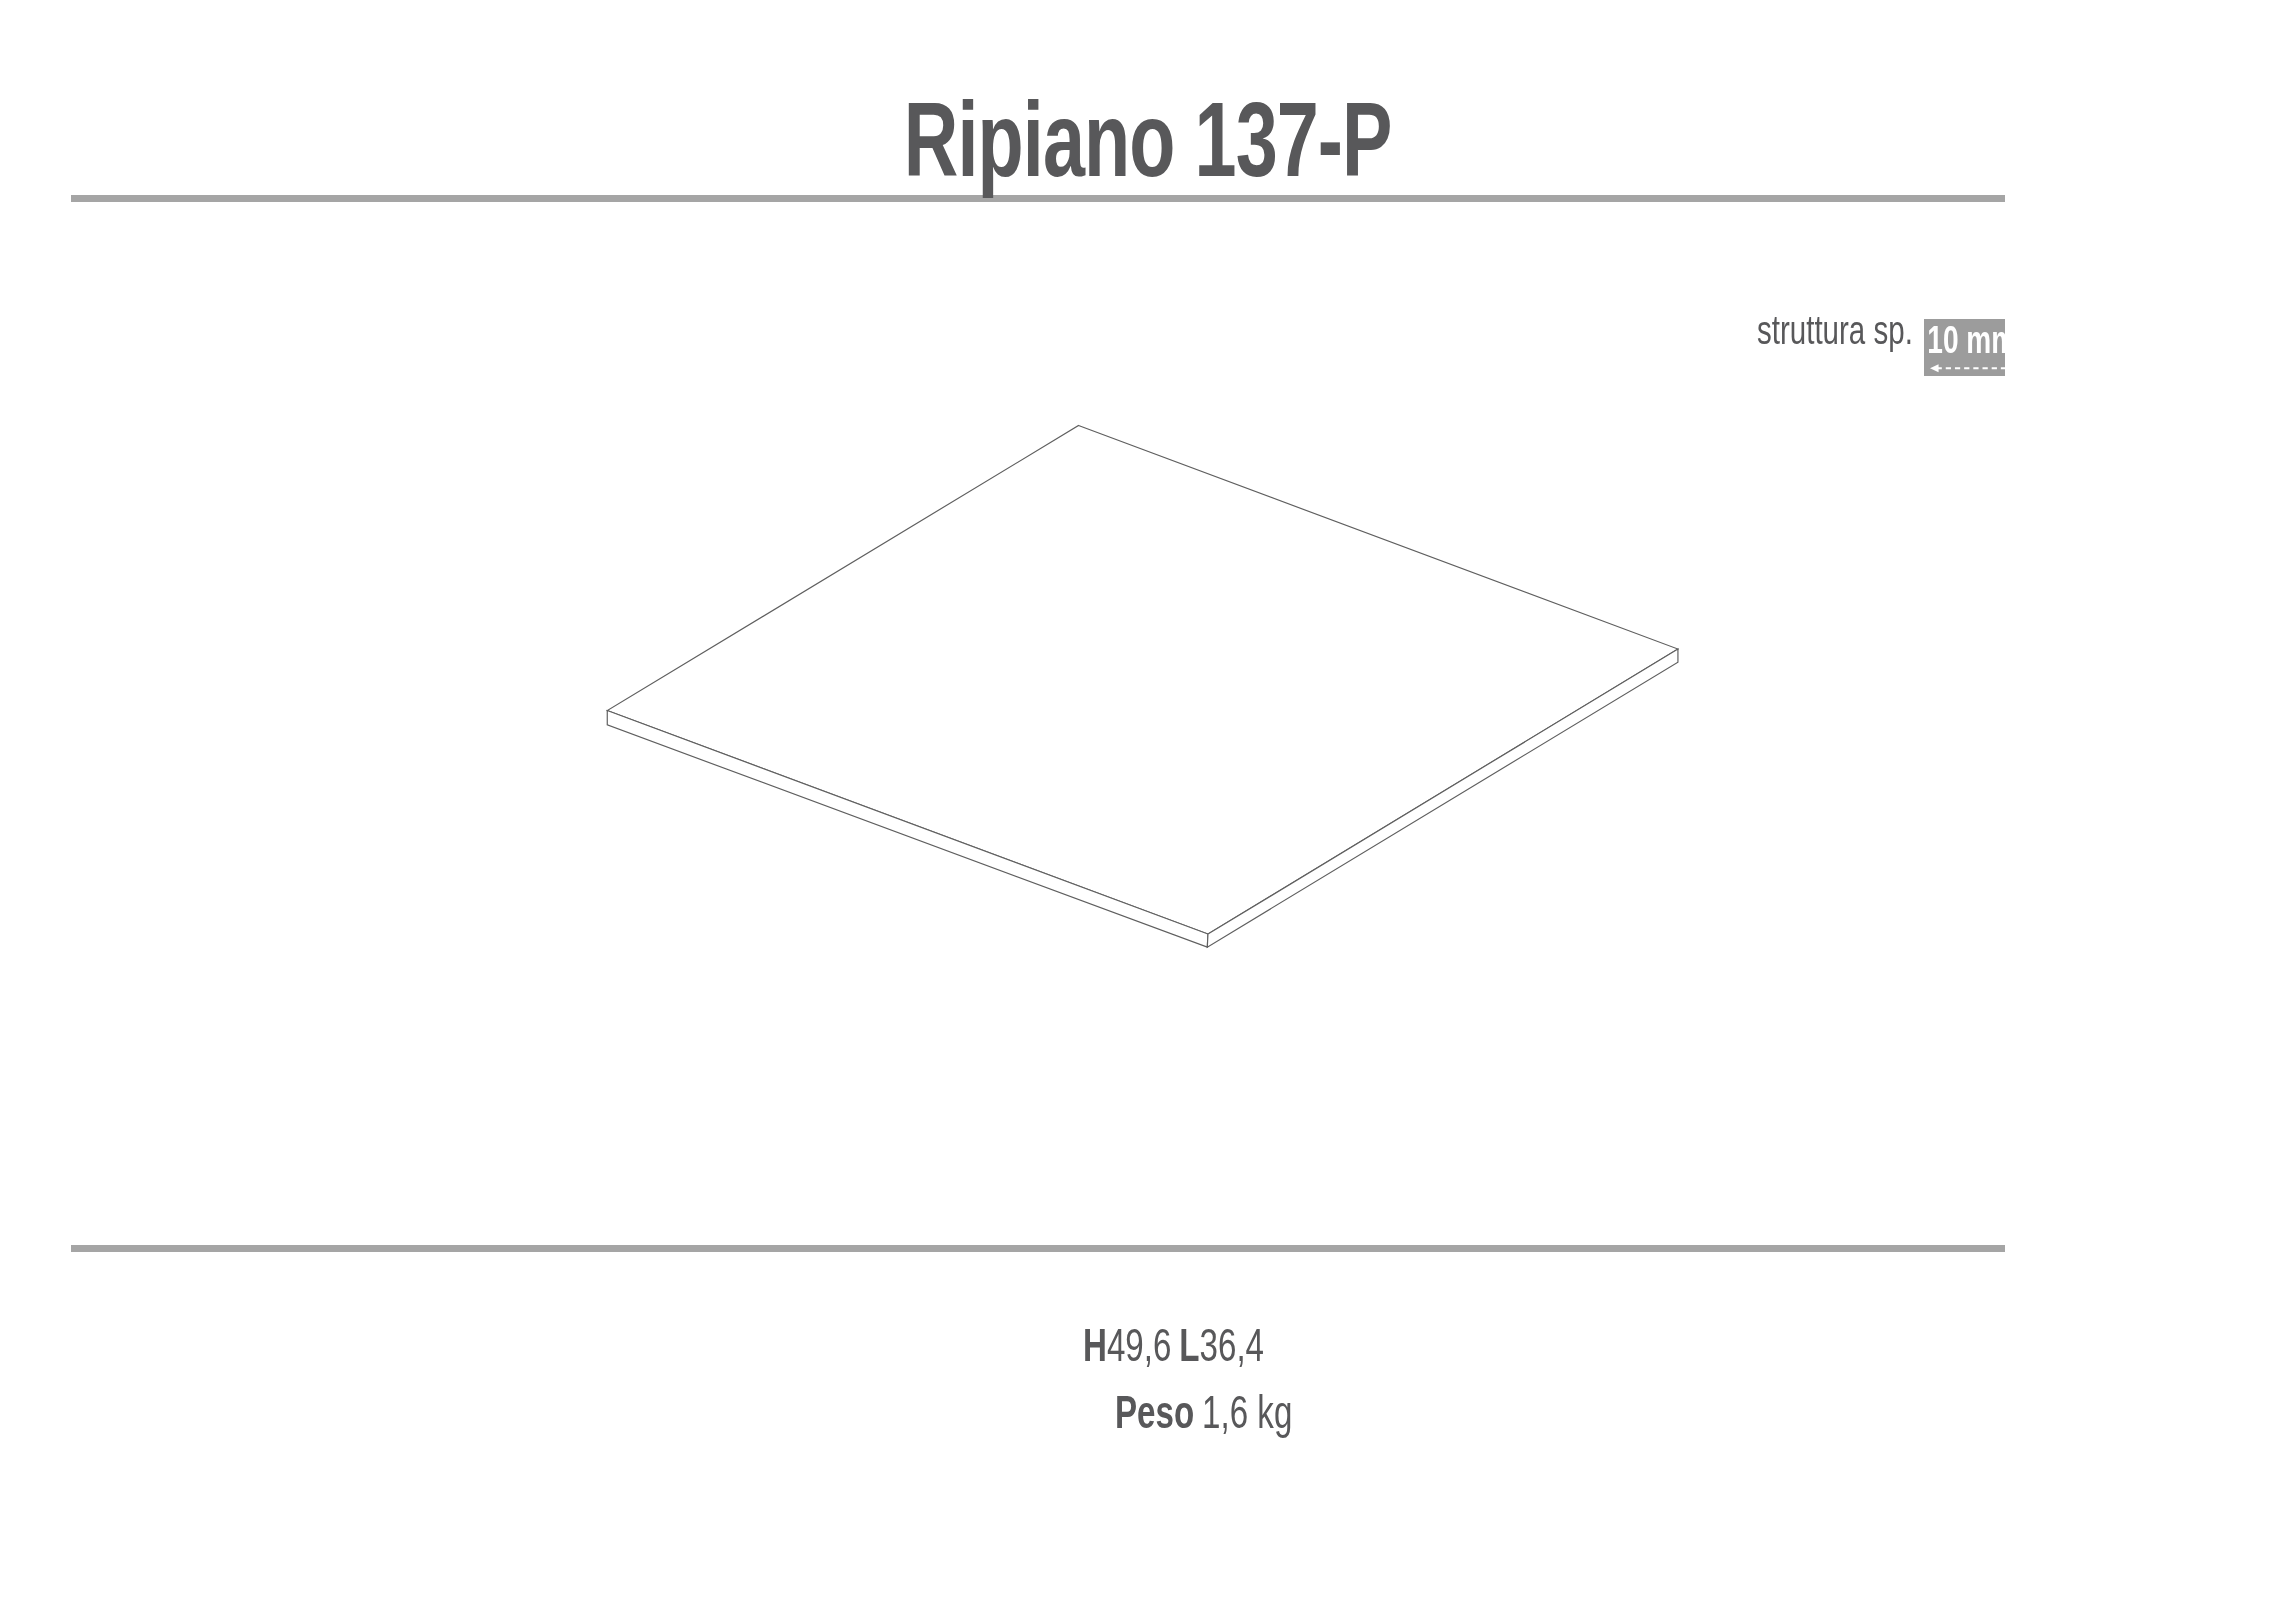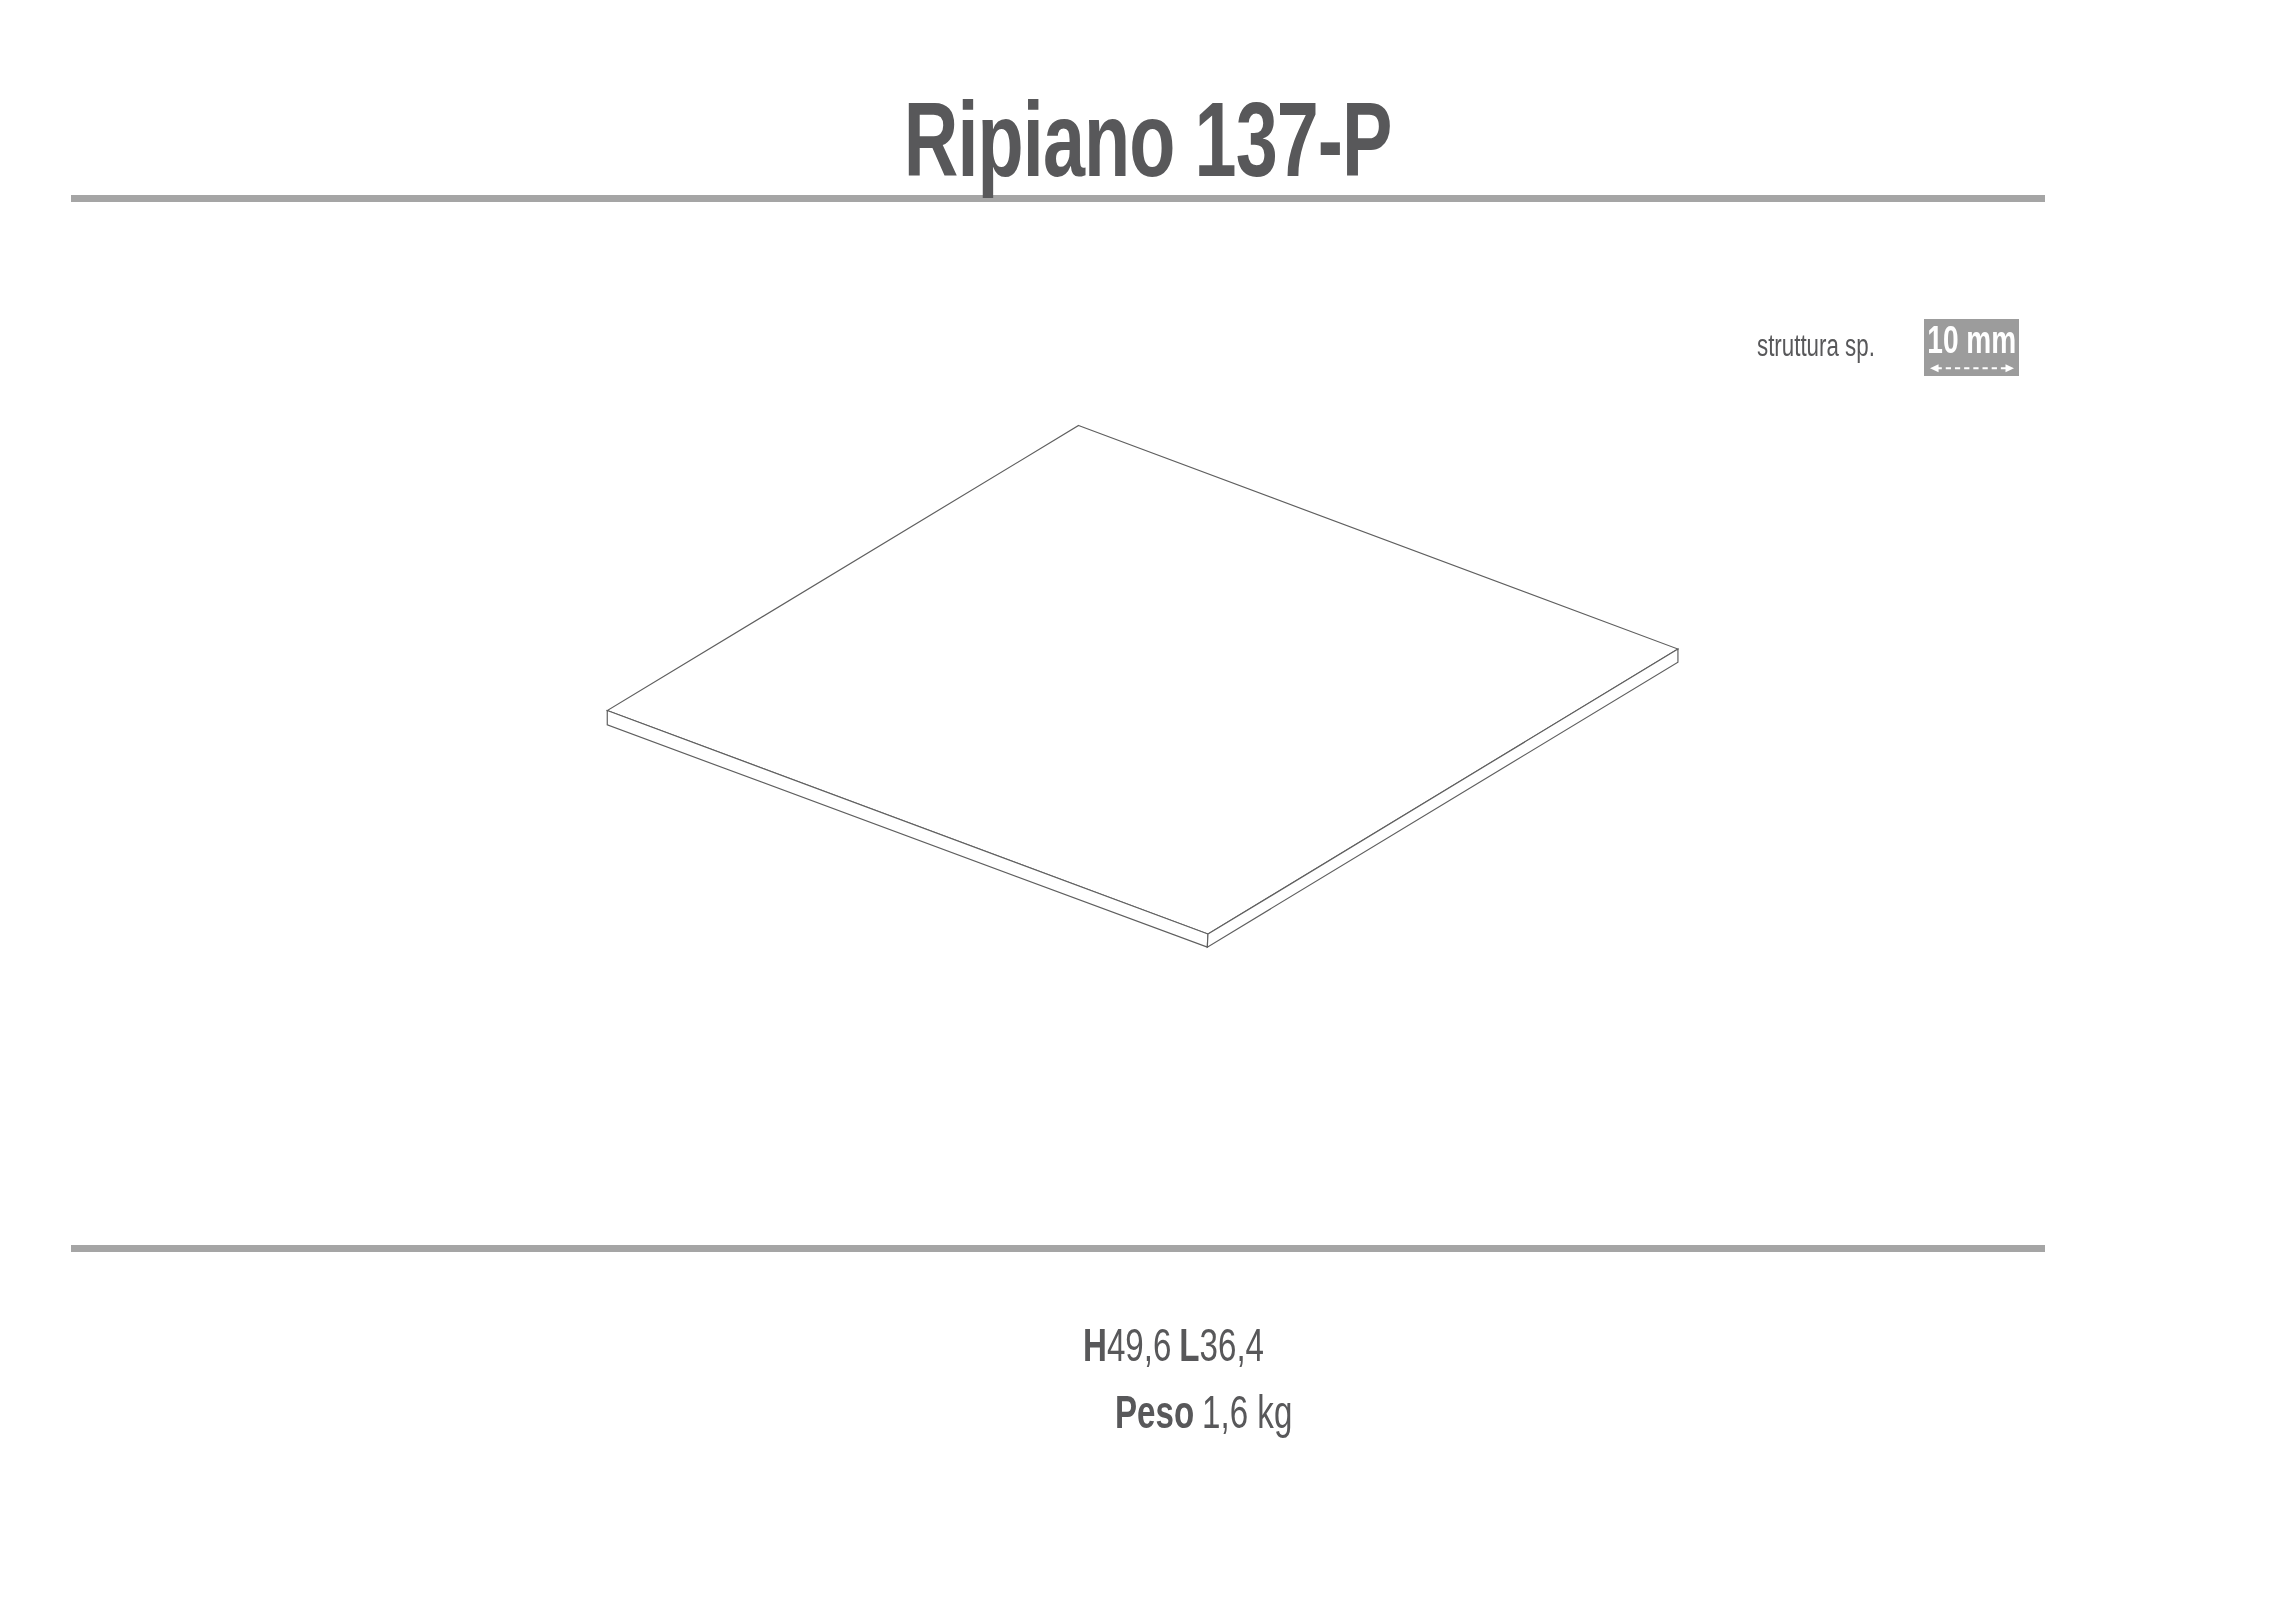--- a/index.html
+++ b/index.html
@@ -13,21 +13,20 @@
     font-family: "Liberation Sans", "DejaVu Sans", sans-serif;
     color: var(--text, #58585a);
   }
   .page {
     position: absolute;
     left: 0; top: 0;
     width: 2005px;
     height: 1623px;
     background: #ffffff;
     overflow: hidden;
-    padding-left: 40px;
   }
   
   .cond {
     display: inline-block;
     transform: scaleX(0.72);
     transform-origin: left center;
     white-space: nowrap;
   }
   .cond-center {
     display: inline-block;
@@ -72,22 +71,22 @@
   .diagram-svg polygon {
     fill: #ffffff;
     stroke: var(--line, #5f5f5f);
     stroke-width: 1.8;
     stroke-linejoin: miter;
   }
 
   .spec-label {
     position: absolute;
     left: 1757px;
-    top: 325px;
-    font-size: 31px;
+    top: 310px;
+    font-size: 41px;
     line-height: 41px;
     color: var(--text, #58585a);
   }
   .badge {
     position: absolute;
     left: 1924px;
     top: 319px;
     width: 95px;
     height: 57px;
     background: var(--badge_bg, #9c9c9c);

